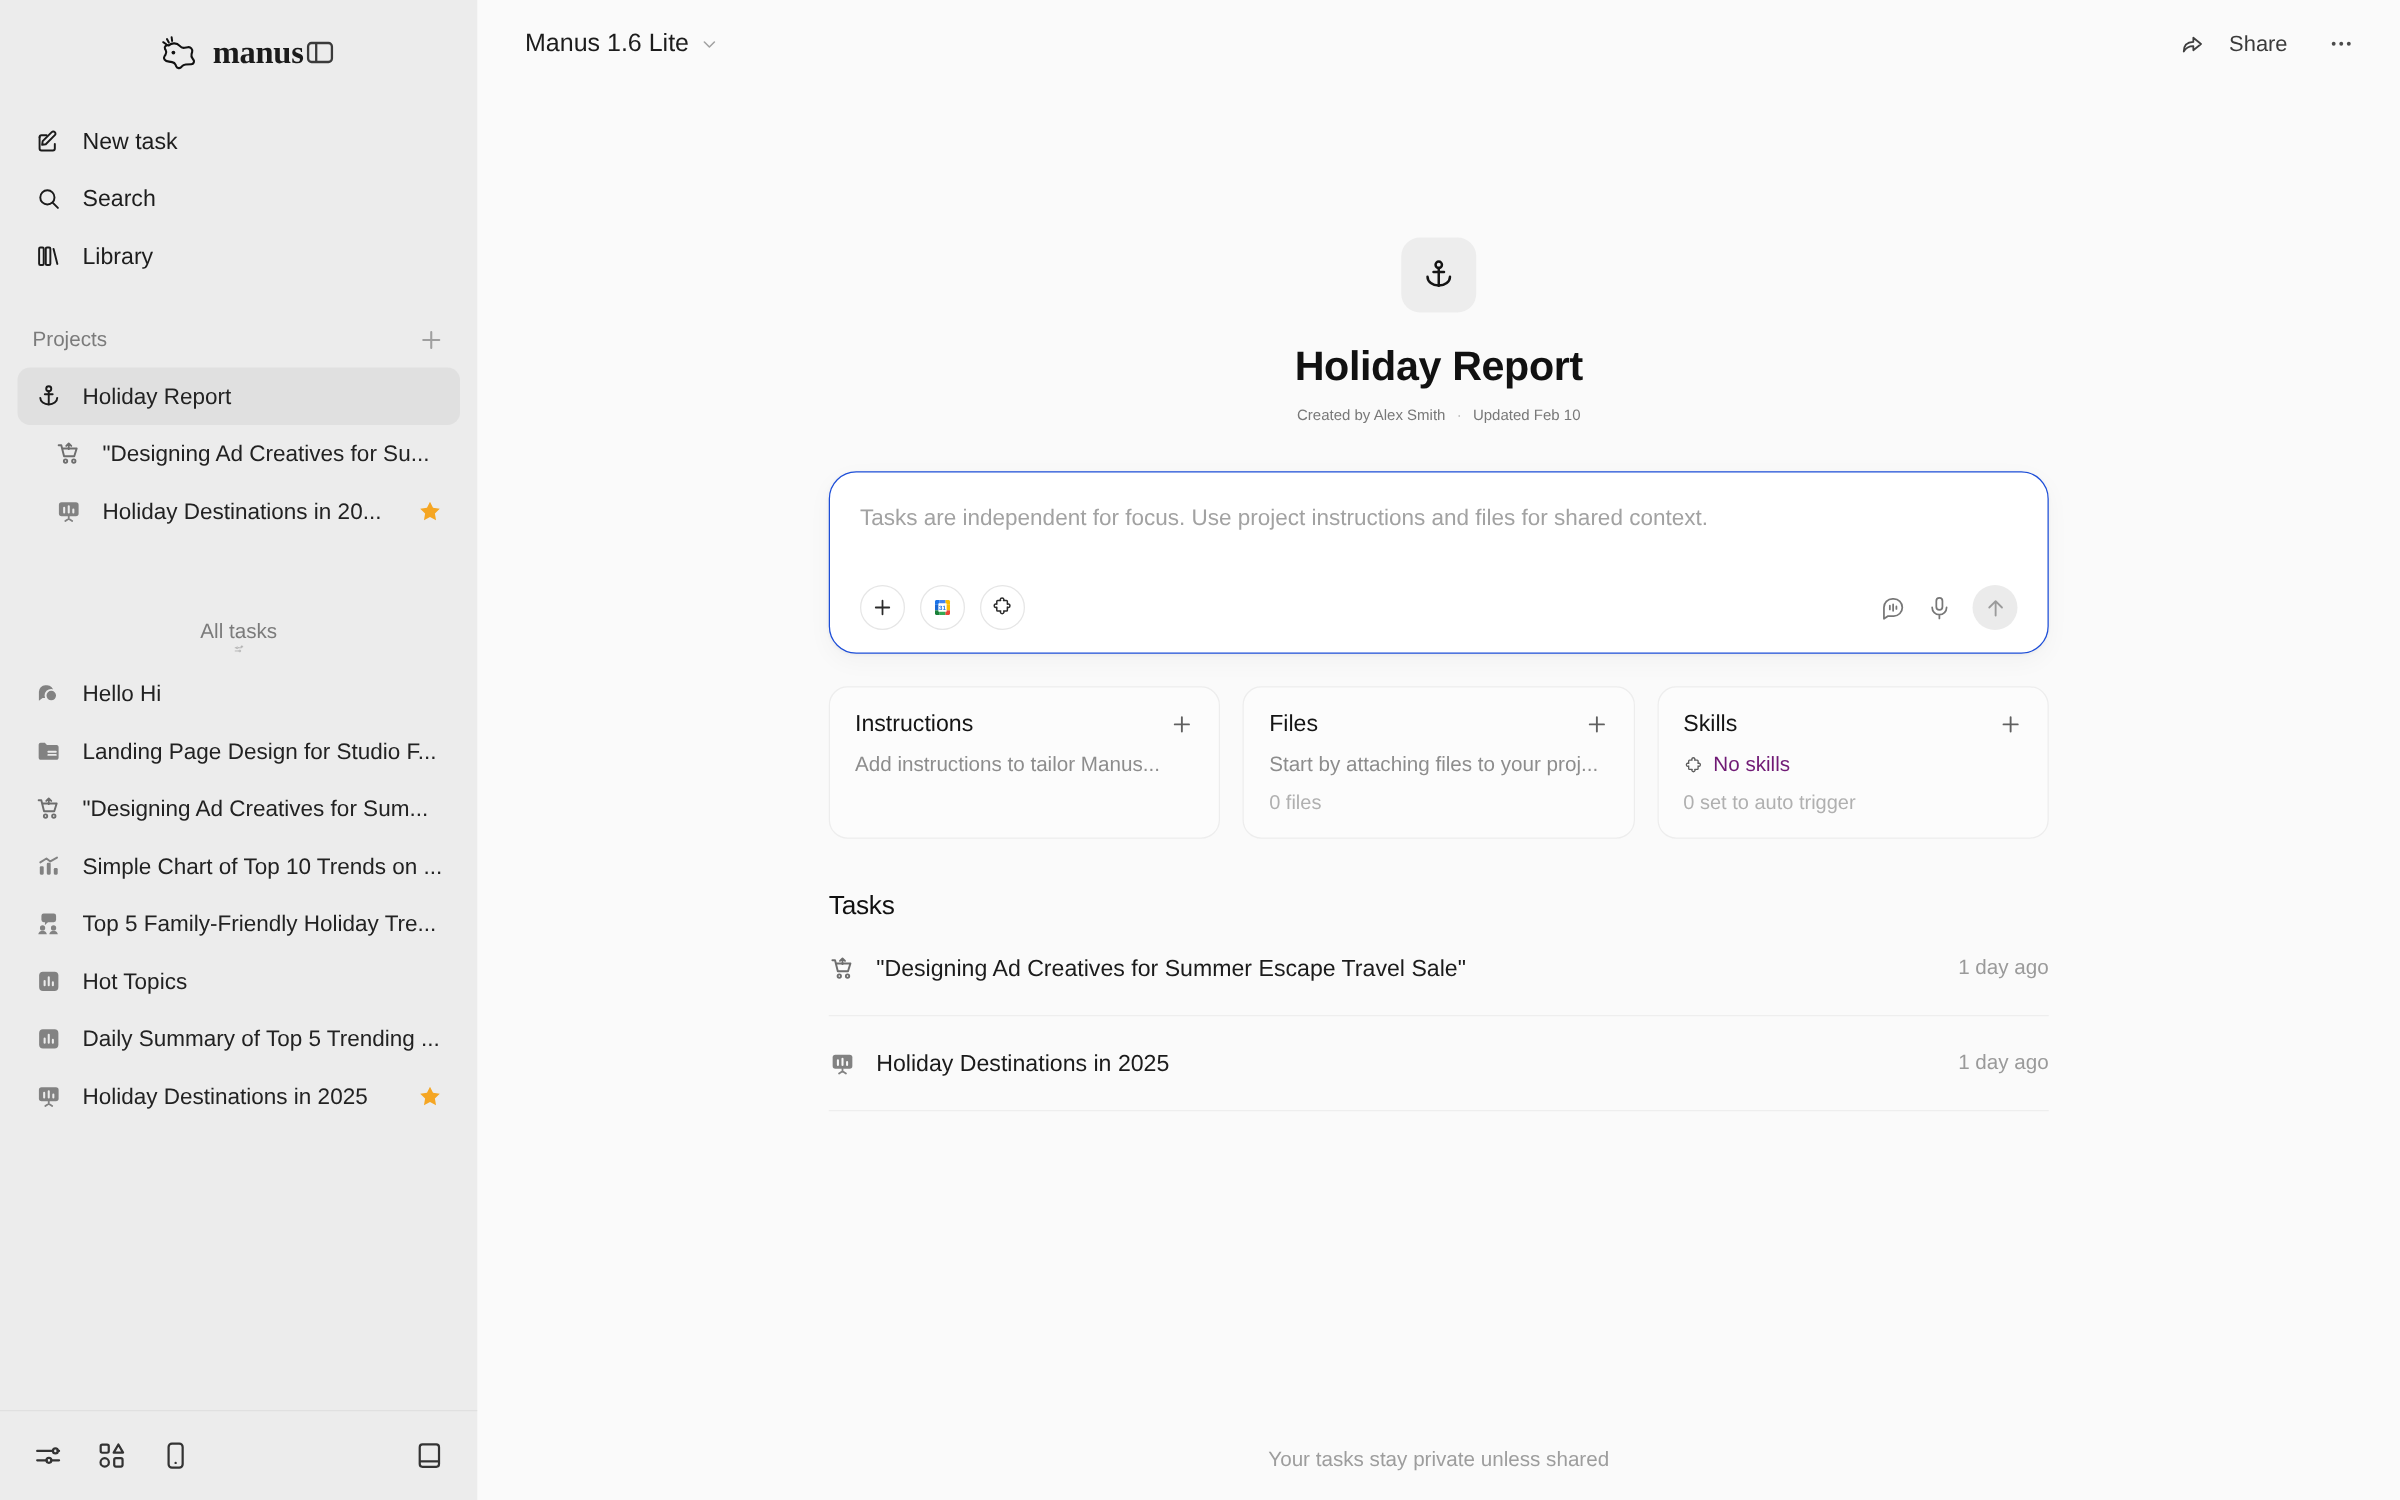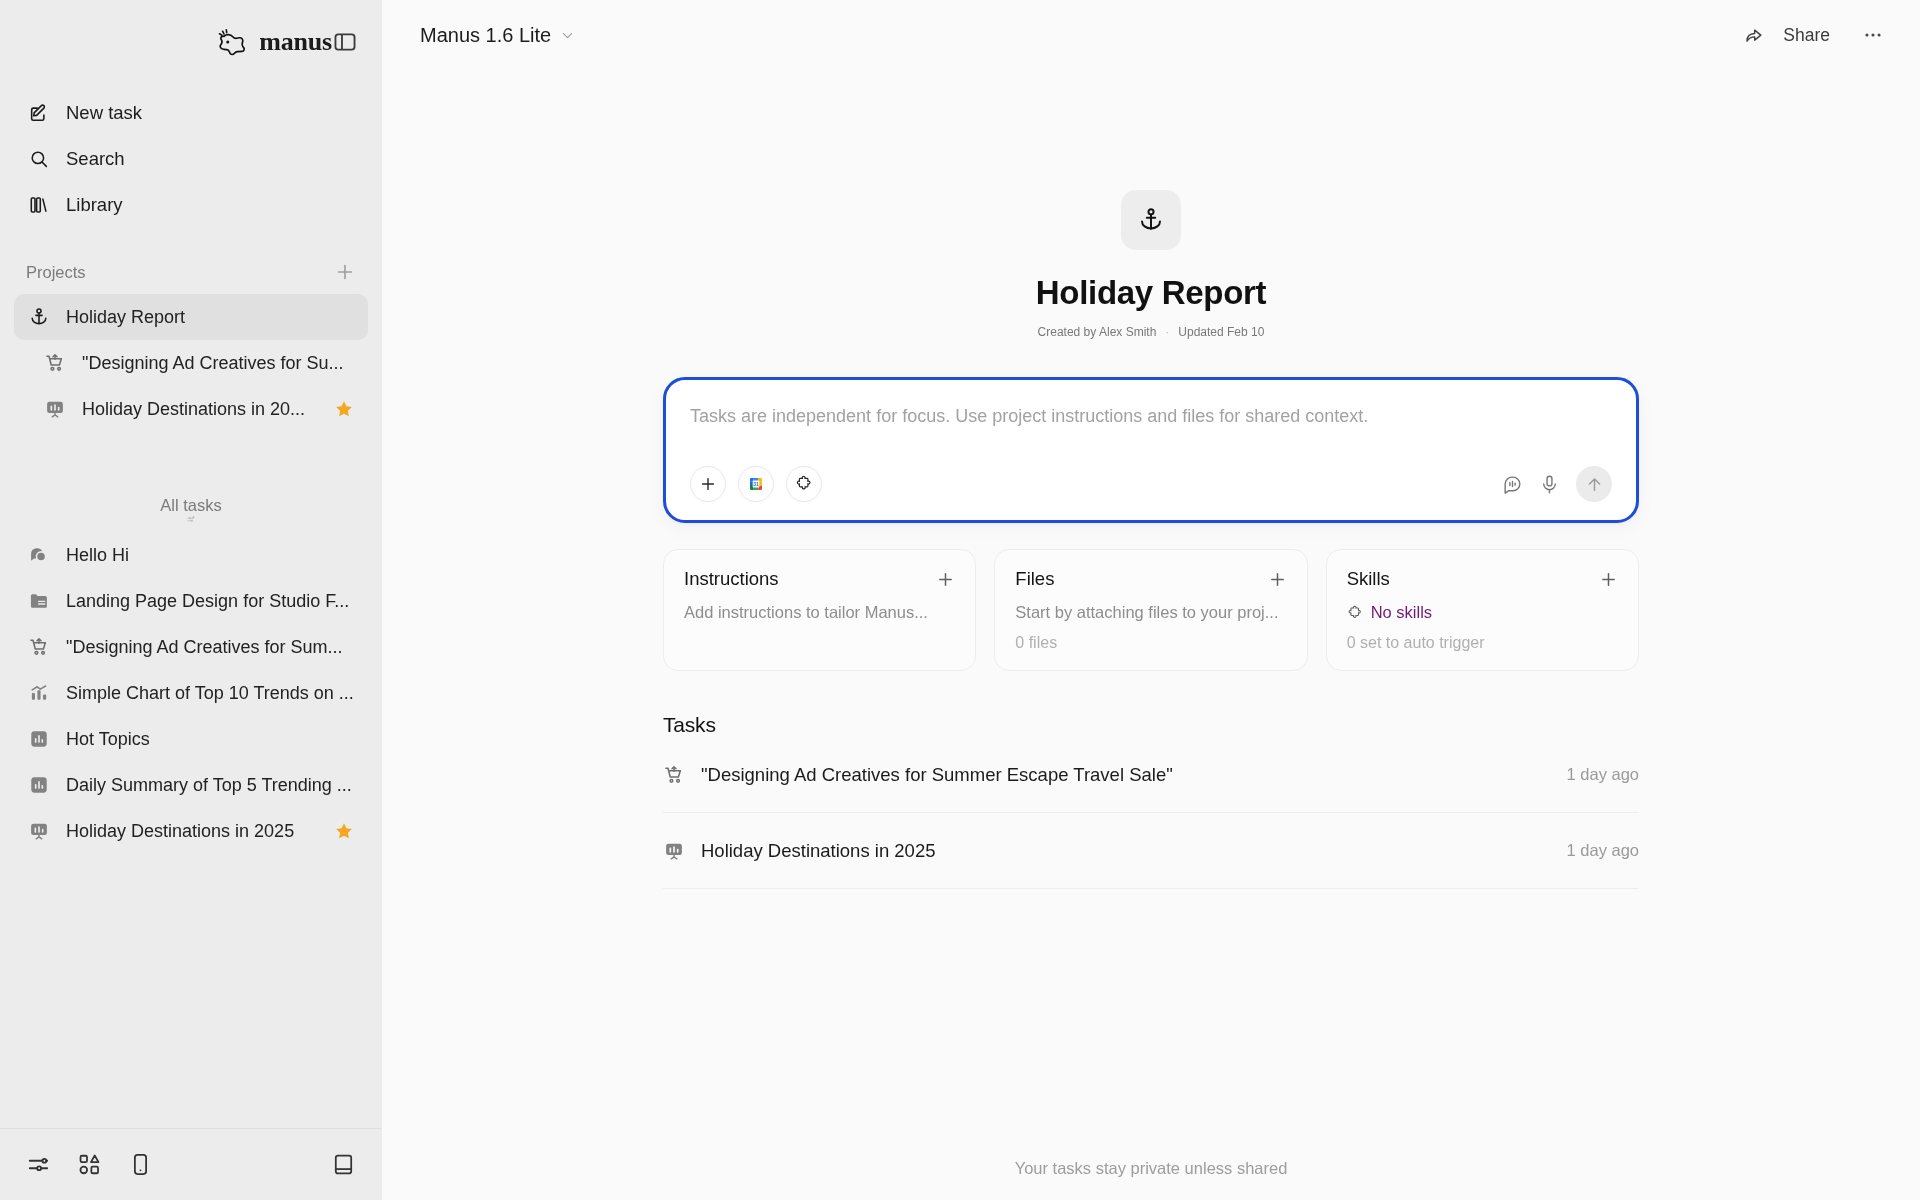--- a/index.html
+++ b/index.html
@@ -14,21 +14,21 @@
 
   
   .sidebar {
     width: 382px; height: 1200px;
     background: #ececec;
     display: flex; flex-direction: column;
     position: relative;
     flex: 0 0 382px;
   }
   .sb-top {
-    display: flex; align-items: center; justify-content: flex-end;
+    display: flex; align-items: center; justify-content: center;
     padding: 22px 24px 0 38px;
     height: 62px;
   }
   .brand { display: flex; align-items: center; gap: 13px; }
   .brand-mark { width: 30px; height: 30px; display: block; }
   .brand-name {
     font-family: "Liberation Serif", serif;
     font-size: 26px; font-weight: 700; color: #1b1b1b;
     letter-spacing: -0.2px;
   }
@@ -121,21 +121,21 @@
   }
   .proj-meta {
     font-size: 12px; color: #787878; margin-top: 13px;
     display: flex; align-items: center; justify-content: center; gap: 9px;
   }
   .meta-dot { color: #b4b4b4; }
 
   
   .composer {
     margin-top: 38px; width: 976px; min-height: 146px;
-    background: #fff; border: 3px solid #1d4ed8; border-radius: 22px;
+    background: #fff; border: 1px solid #1d4ed8; border-radius: 22px;
     box-shadow: 0 1px 3px rgba(0,0,0,.045), 0 6px 20px rgba(0,0,0,.035);
     padding: 22px 24px 18px 24px; display: flex; flex-direction: column;
     justify-content: space-between;
   }
   .composer-ph { font-size: 18px; color: #a2a2a2; line-height: 1.4; padding: 2px 0 0 0; }
   .composer-bar {
     display: flex; align-items: center; justify-content: space-between;
     margin-top: 34px;
   }
   .cb-left { display: flex; align-items: center; gap: 12px; }
@@ -318,20 +318,30 @@
         <span class="row-lbl">"Designing Ad Creatives for Sum...</span>
       </div>
       <div class="row">
         <svg class="row-ic" viewBox="0 0 24 24">
           <rect x="4.2" y="12" width="3.4" height="7.4" rx="1" fill="#828282"></rect>
           <rect x="10.3" y="9" width="3.4" height="10.4" rx="1" fill="#828282"></rect>
           <rect x="16.4" y="13.6" width="3.4" height="5.8" rx="1" fill="#828282"></rect>
           <path d="M4.6 8.6l5.4-3.4 3.4 2.6 5.8-3.4" stroke="#828282" stroke-width="1.7" stroke-linecap="round" stroke-linejoin="round" fill="none"></path>
         </svg>
         <span class="row-lbl">Simple Chart of Top 10 Trends on ...</span>
+      </div>
+      <div class="row">
+        <svg class="row-ic" viewBox="0 0 24 24">
+          <rect x="5.6" y="3" width="12.8" height="7.6" rx="2" fill="#828282"></rect>
+          <path d="M8.8 10.4l-.2 2.8 2.8-2.8z" fill="#828282"></path>
+          <circle cx="6.6" cy="15.6" r="2.3" fill="#828282"></circle>
+          <circle cx="16.2" cy="15.6" r="2.3" fill="#828282"></circle>
+          <path d="M2.9 21.2c0-2 1.7-3.2 3.7-3.2s3.7 1.2 3.7 3.2zM12.5 21.2c0-2 1.7-3.2 3.7-3.2s3.7 1.2 3.7 3.2z" fill="#828282"></path>
+        </svg>
+        <span class="row-lbl">Top 5 Family-Friendly Holiday Tre...</span>
       </div>
       <div class="row">
         <svg class="row-ic" viewBox="0 0 24 24">
           <rect x="3.6" y="3.6" width="16.8" height="16.8" rx="3.4" fill="#828282"></rect>
           <path d="M8.4 15.4v-3.6M12 15.4V8.6M15.6 15.4v-2.4" stroke="#ececec" stroke-width="1.8" stroke-linecap="round"></path>
         </svg>
         <span class="row-lbl">Hot Topics</span>
       </div>
       <div class="row">
         <svg class="row-ic" viewBox="0 0 24 24">

